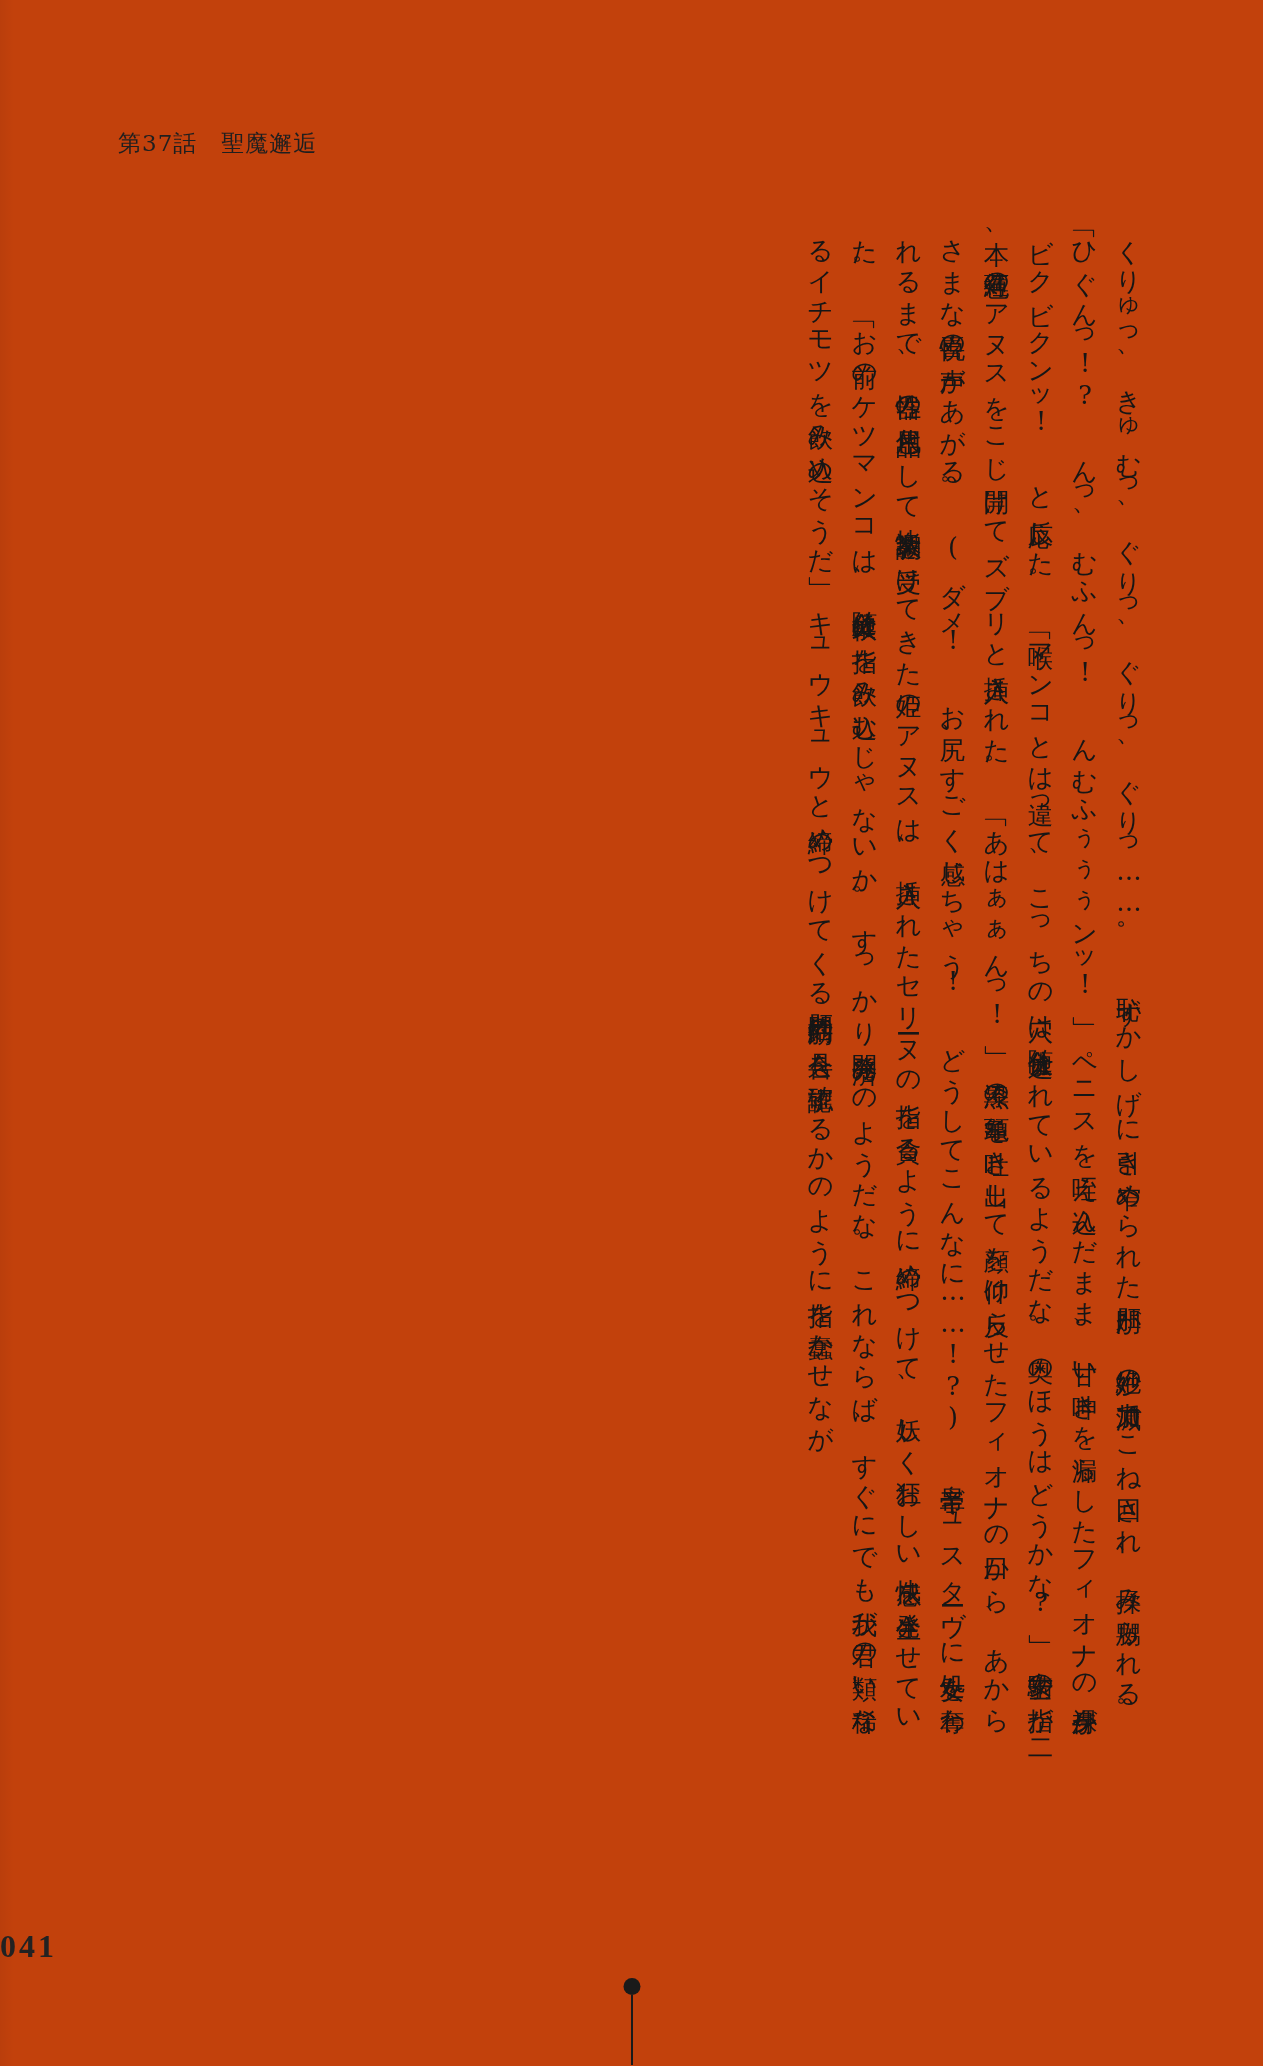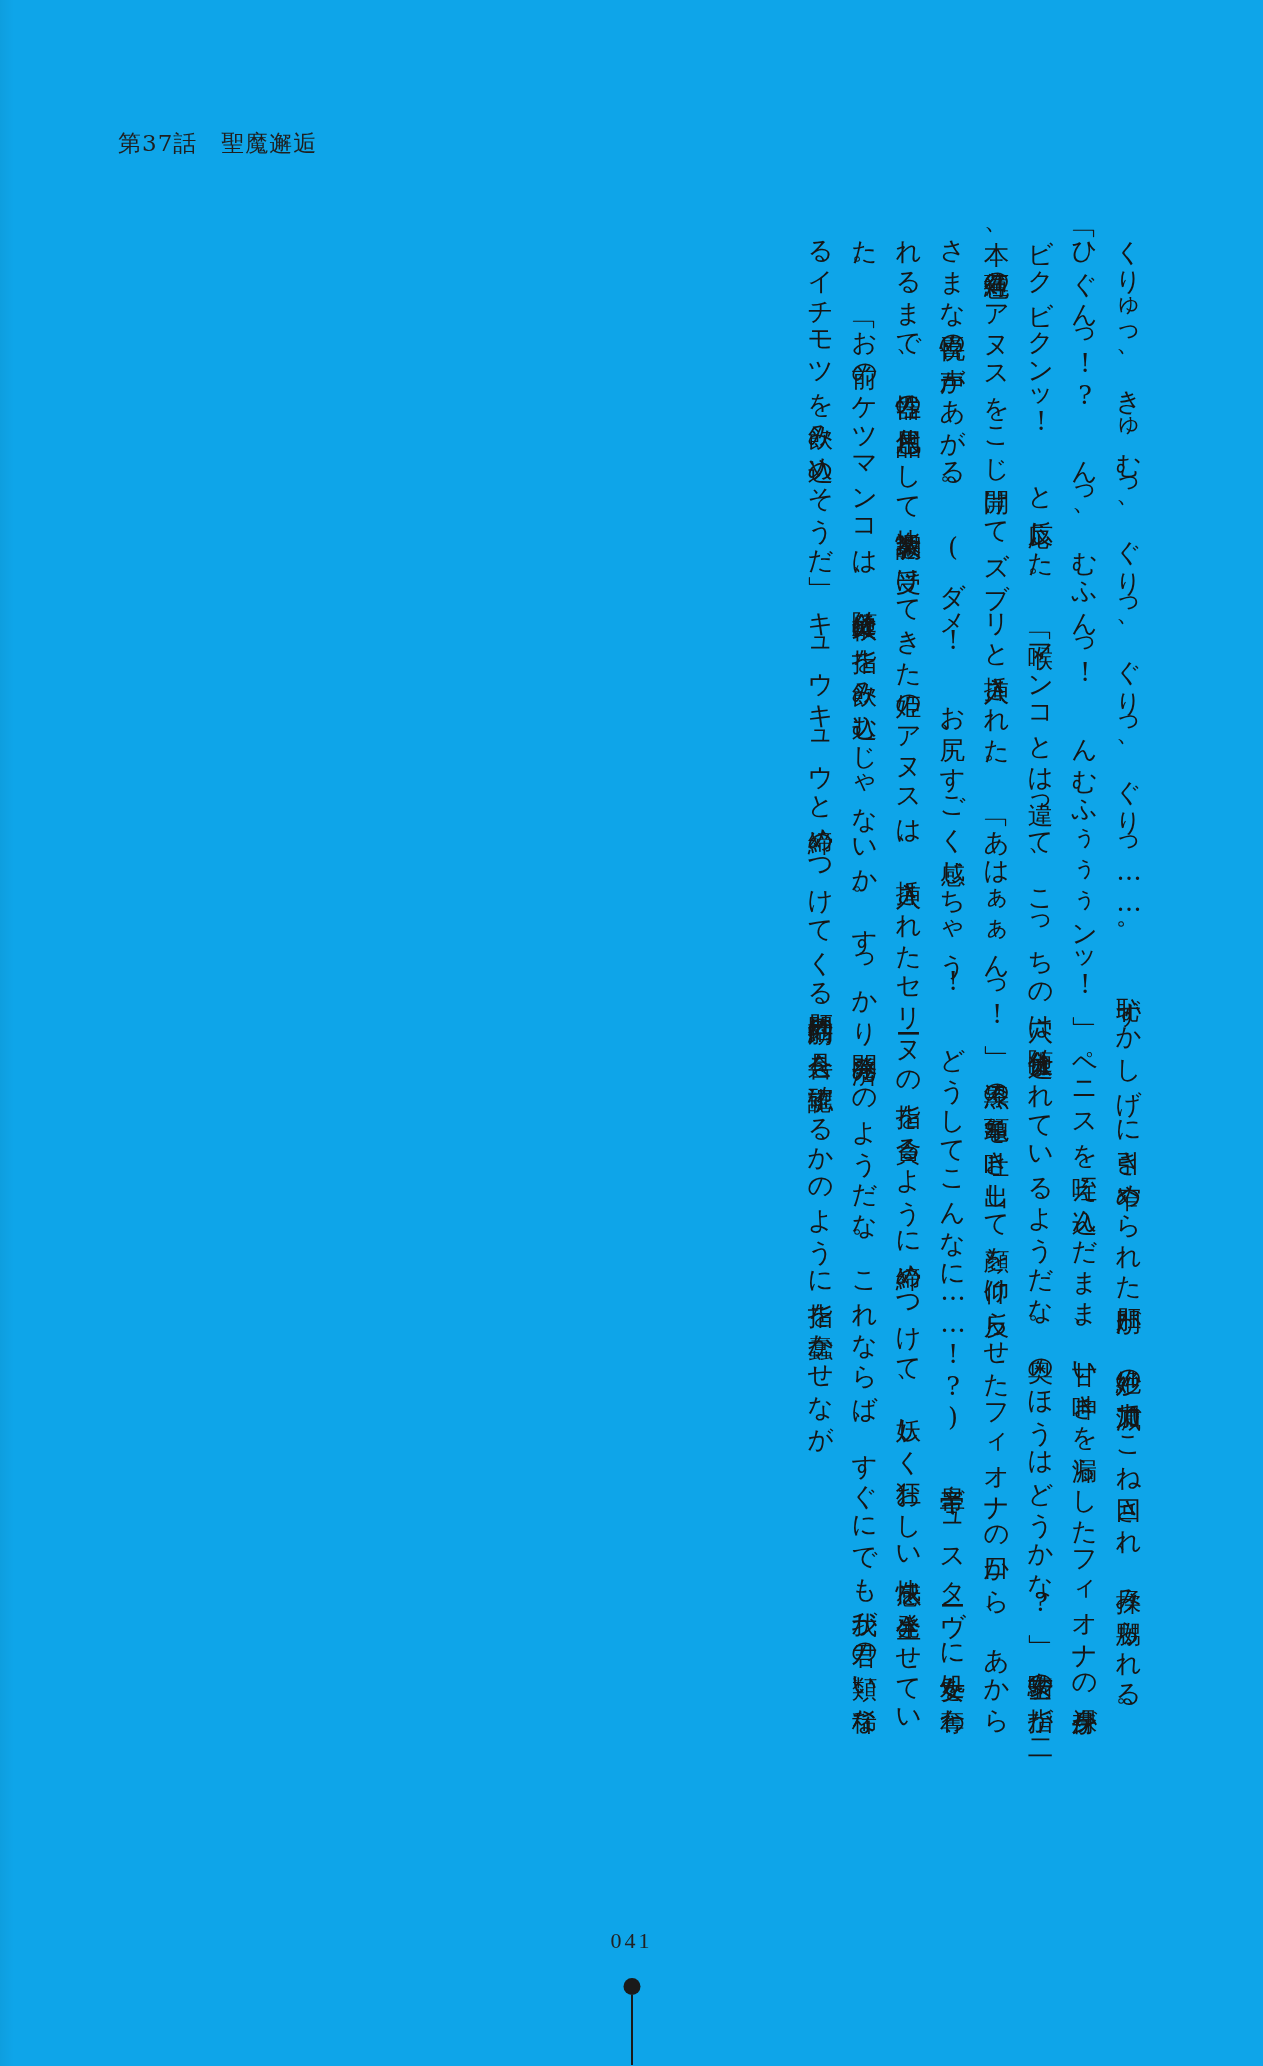--- a/index.html
+++ b/index.html
@@ -15,21 +15,21 @@
     color: #1a1a1a;
     overflow: hidden;
   }
 
   
   #page {
     position: absolute;
     left: 0; top: 0;
     width: 1263px;
     height: 2066px;
-    background: #0ea5e9;
+    background: #c2410c;
   }
 
   
   #header {
     position: absolute;
     left: 0;
     top: 128px;
     width: 1263px;
     height: 40px;
   }
@@ -65,25 +65,25 @@
     padding: 0;
     text-indent: 0;
   }
 
   
   #folio {
     position: absolute;
     left: 0;
     top: 1928px;
     width: 1263px;
-    text-align: center;
-    font-size: 22px;
+    font-size: 32px;
     letter-spacing: 3px;
     color: #222;
     font-family: "Liberation Serif", "DejaVu Serif", serif;
+    font-weight: bold;
   }
 
   
   #ornament {
     position: absolute;
     left: 50%;
     top: 1978px;
     transform: translateX(-50%);
     width: 30px;
     height: 88px;

